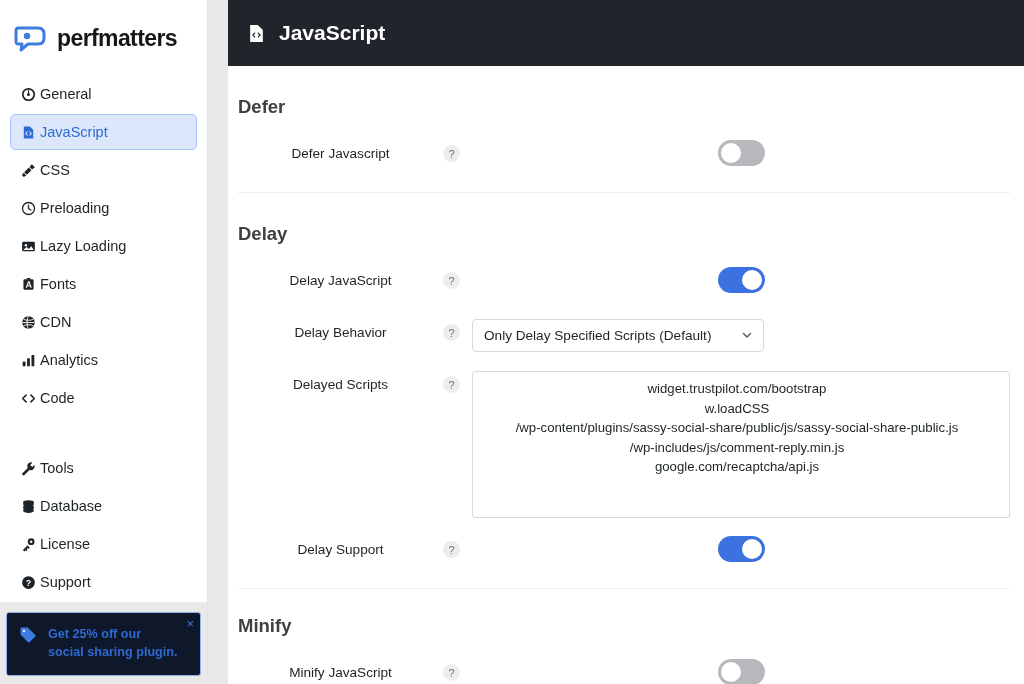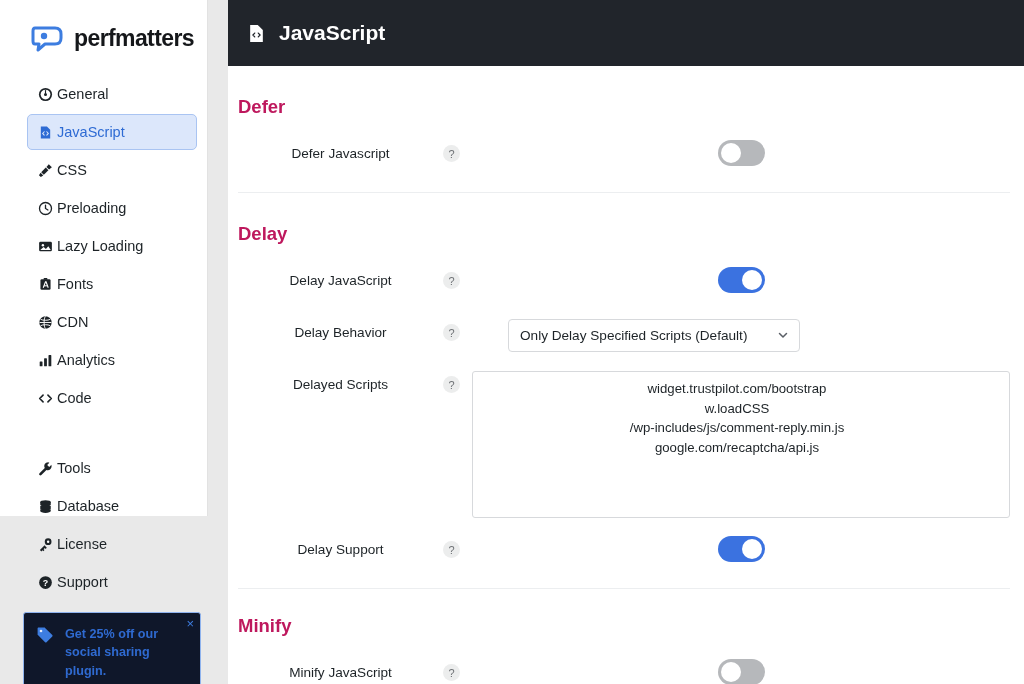--- a/index.html
+++ b/index.html
@@ -6,26 +6,25 @@
   html, body {
     width: 1024px; height: 684px;
     font-family: "Liberation Sans", sans-serif;
     background: #e9e9e9;
     overflow: hidden;
   }
   .app { display: flex; width: 1024px; height: 684px; }
 
   
   .sidebar {
-    width: 208px; height: 516px;
+    width: 208px; height: 676px;
     background: #ffffff;
     display: flex; flex-direction: column;
     flex: 0 0 208px;
     border-right: 1px solid #e2e2e2;
-    padding-left: 17px;
   }
   .brand {
     display: flex; align-items: center; gap: 9px;
     padding: 24px 0 20px 14px;
   }
   .brand-mark { width: 34px; height: 28px; flex: 0 0 34px; }
   .brand-name {
     font-size: 23px; font-weight: bold; color: #15171a;
     letter-spacing: -0.6px;
   }
@@ -82,21 +81,21 @@
     background: #21252b;
     display: flex; align-items: center; gap: 12px;
     padding-left: 20px;
   }
   .topbar .ico { width: 19px; height: 22px; color: #ffffff; display:flex; align-items:center; }
   .topbar-title { color: #ffffff; font-size: 21px; font-weight: bold; }
 
   .content { flex: 1 1 auto; padding: 0 0 0 0; overflow: hidden; }
   .section { padding: 0 14px 0 10px; }
   .section-title {
-    font-size: 18.5px; font-weight: bold; color: #be185d;
+    font-size: 18.5px; font-weight: bold; color: #404040;
     padding: 30px 0 0 0; margin-bottom: 22px;
   }
   .section-title.tight { padding-top: 26px; }
   .row { display: flex; align-items: flex-start; min-height: 34px; margin-bottom: 18px; text-align: center; }
   .row-label {
     width: 205px; flex: 0 0 205px;
     font-size: 13.6px; color: #1d2327; padding-top: 6px;
   }
   .help {
     width: 17px; height: 17px; flex: 0 0 17px;
@@ -121,21 +120,20 @@
   .toggle.on .knob { left: auto; right: 3px; }
 
   
   .select {
     width: 292px; height: 33px;
     border: 1px solid #d7d9dc; border-radius: 4px;
     background: #ffffff;
     display: flex; align-items: center; justify-content: space-between;
     padding: 0 10px 0 11px; font-size: 13.6px; color: #1d2327;
     cursor: pointer;
-    margin-left: 36px;
   }
   .chev { color: #5a5f66; font-size: 11px; }
 
   
   .scripts {
     width: 100%; max-width: 560px;
     height: 147px;
     border: 1px solid #d7d9dc; border-radius: 3px;
     background: #ffffff;
     padding: 7px 19px 0 11px;
@@ -387,20 +385,21 @@
           </div>
         </div>
 
         <div class="row">
           <div class="row-label">Delayed Scripts</div>
           <div class="help">?</div>
           <div class="ctrl">
             <div class="scripts" id="scripts-box">
                 <div class="line">widget.trustpilot.com/bootstrap</div>
                 <div class="line">w.loadCSS</div>
+                <div class="line">/wp-content/plugins/sassy-social-share/public/js/sassy-social-share-public.js</div>
                 <div class="line">/wp-includes/js/comment-reply.min.js</div>
                 <div class="line">google.com/recaptcha/api.js</div>
               </div>
           </div>
         </div>
 
         <div class="row">
           <div class="row-label">Delay Support</div>
           <div class="help">?</div>
           <div class="ctrl">

